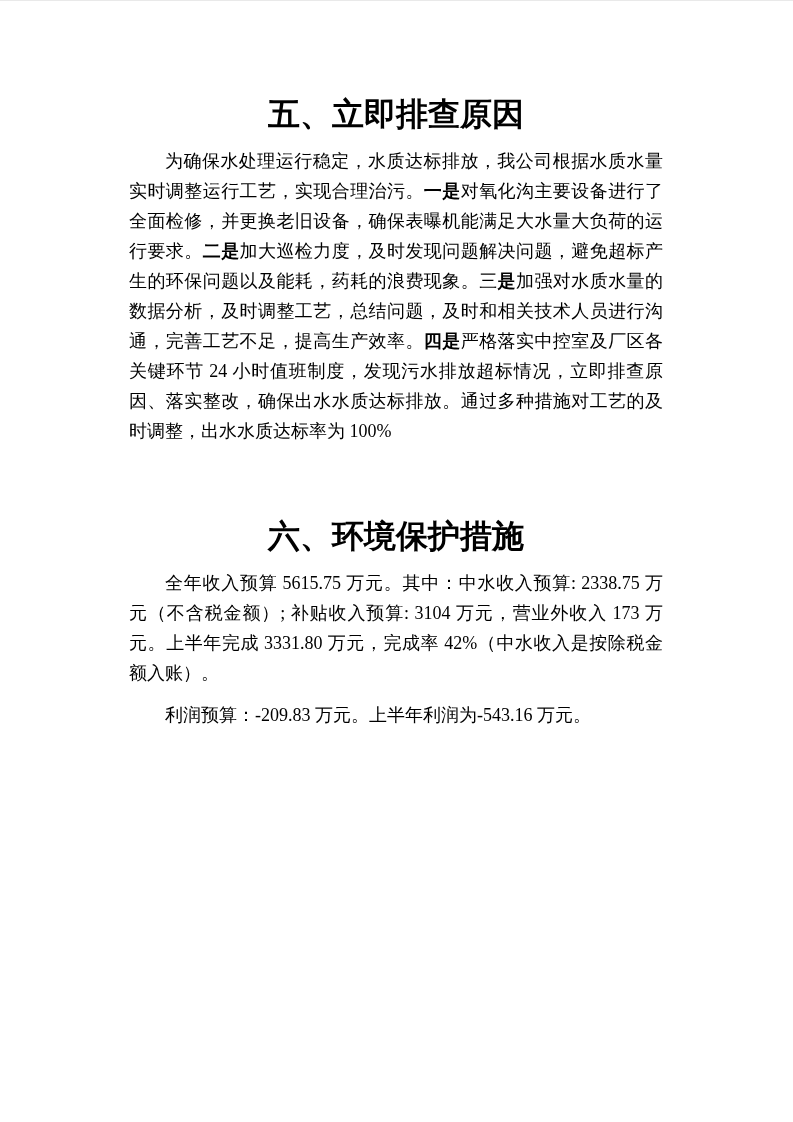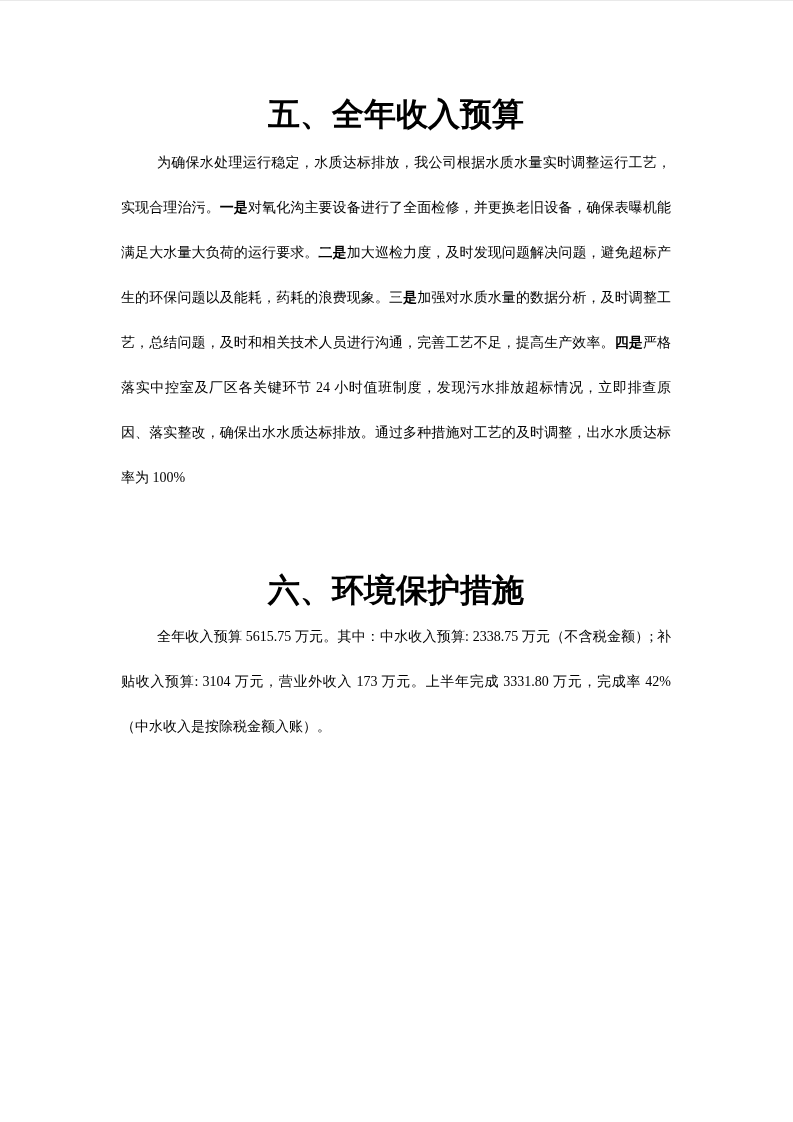--- a/index.html
+++ b/index.html
@@ -28,39 +28,40 @@
     white-space: nowrap;
   }
   .sec-title.first {
     margin-bottom: 6px;
   }
   .sec-title.second {
     margin-top: 70px;
     margin-bottom: 4px;
   }
   .body-para {
-    margin: 4px;
-    font-size: 14px;
-    line-height: 45px;
+    margin: 12px;
+    font-size: 18px;
+    line-height: 30px;
     text-align: justify;
     text-justify: inter-ideograph;
     text-indent: 36px;
     word-break: break-all;
   }
   .body-para span.bold-run {
     font-weight: 700;
   }
 </style>
 </head>
 <body>
 
 <div class="page">
 
-  <h1 class="sec-title first">五、全年收入预算</h1>
+  <h1 class="sec-title first">五、立即排查原因</h1>
 
   <p class="body-para"><span class="text-run">为确保水处理运行稳定，水质达标排放，我公司根据水质水量实时调整运行工艺，实现合理治污。</span><span class="bold-run">一是</span><span class="text-run">对氧化沟主要设备进行了全面检修，并更换老旧设备，确保表曝机能满足大水量大负荷的运行要求。</span><span class="bold-run">二是</span><span class="text-run">加大巡检力度，及时发现问题解决问题，避免超标产生的环保问题以及能耗，药耗的浪费现象。三</span><span class="bold-run">是</span><span class="text-run">加强对水质水量的数据分析，及时调整工艺，总结问题，及时和相关技术人员进行沟通，完善工艺不足，提高生产效率。</span><span class="bold-run">四是</span><span class="text-run">严格落实中控室及厂区各关键环节 24 小时值班制度，发现污水排放超标情况，立即排查原因、落实整改，确保出水水质达标排放。通过多种措施对工艺的及时调整，出水水质达标率为 100%</span></p>
 
   <h1 class="sec-title second">六、环境保护措施</h1>
 
   <p class="body-para"><span class="text-run">全年收入预算 5615.75 万元。其中：中水收入预算: 2338.75 万元（不含税金额）; 补贴收入预算: 3104 万元，营业外收入 173 万元。上半年完成 3331.80 万元，完成率 42%（中水收入是按除税金额入账）。</span></p>
 
+  <p class="body-para"><span class="text-run">利润预算：-209.83 万元。上半年利润为-543.16 万元。</span></p>
 
 </div>
 
 </body></html>

